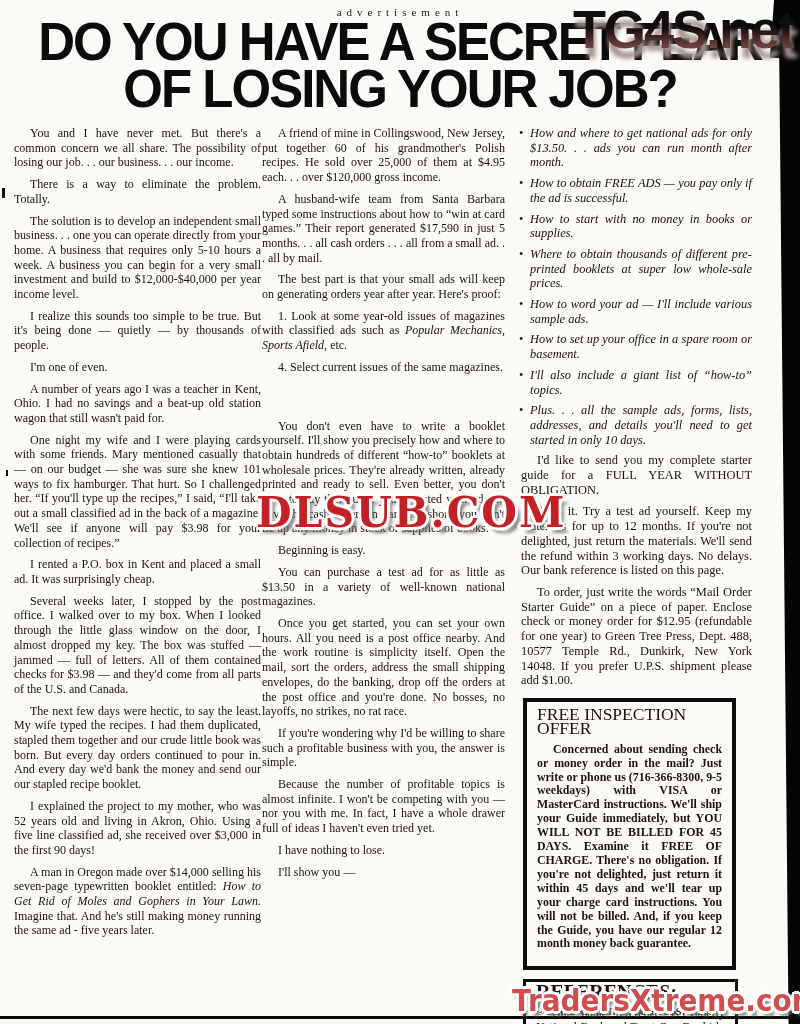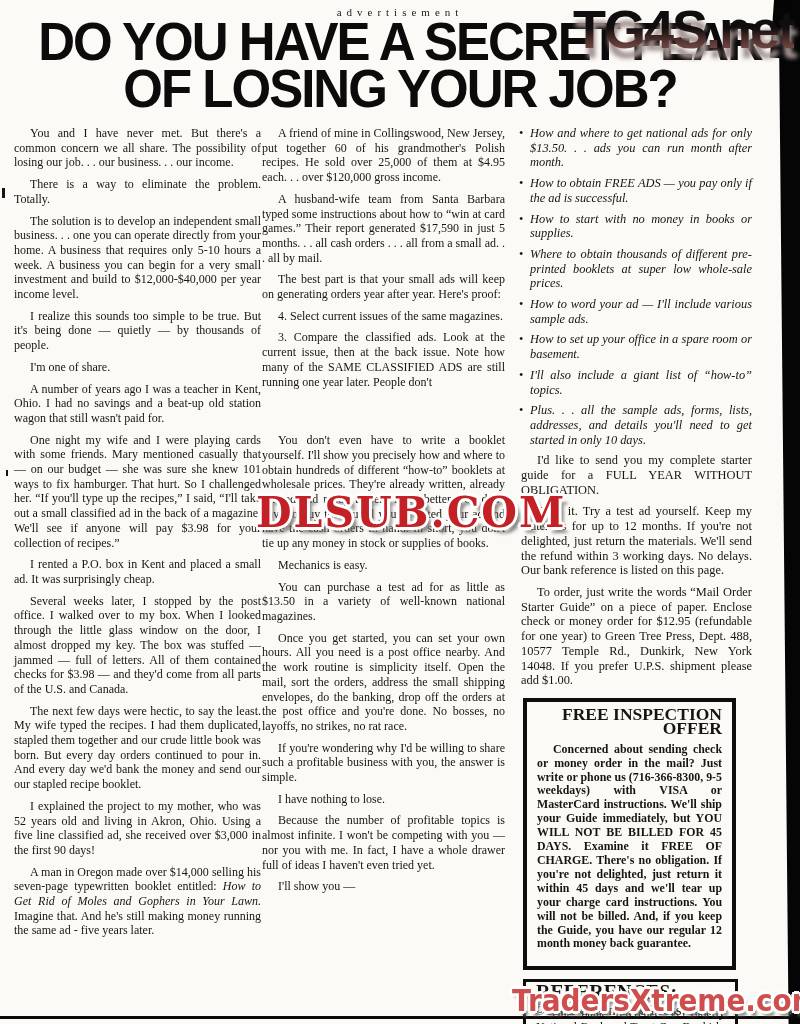--- a/index.html
+++ b/index.html
@@ -31,21 +31,21 @@
     position:relative;text-indent:0;padding-left:9px;margin:0 0 6px 0;
     font-style:italic;
   }
   .bullets .dot{position:absolute;left:-2px;top:0;font-style:normal;}
   
   .offer-box{
     margin:10px 16px 0 2px;border:4px solid #0d0d0d;background:#fbfaf7;
     padding:6px 10px 8px;text-align:justify;font-size:11.9px;line-height:13.9px;
   }
   .offer-title{
-    text-align:right;font-weight:bold;font-size:17.5px;letter-spacing:0px;
+    text-align:left;font-weight:normal;font-size:17.5px;letter-spacing:0px;
     margin:2px 0 5px 0;text-indent:0 !important;
   }
   .offer-body{text-indent:14px;margin:0;font-weight:bold;}
   .refs-box{
     margin:9px 14px 0 2px;border:3px solid #0d0d0d;background:#fbfaf7;
     padding:4px 10px 20px;text-align:justify;font-size:11.9px;line-height:13.9px;
   }
   .refs-title{font-weight:bold;font-size:20px;margin:2px 0 3px;text-indent:0 !important;}
   .refs-body{text-indent:0;margin:0;}
   .copyright{
@@ -110,43 +110,43 @@
   <div class="headline">
     <div>DO YOU HAVE A SECRET FEAR</div>
     <div>OF LOSING YOUR JOB?</div>
   </div>
 
   <div class="col col1">
       <p>You and I have never met. But there's a common concern we all share. The possibility of losing our job. . . our business. . . our income.</p>
       <p>There is a way to eliminate the problem. Totally.</p>
       <p>The solution is to develop an independent small business. . . one you can operate directly from your home. A business that requires only 5-10 hours a week. A business you can begin for a very small investment and build to $12,000-$40,000 per year income level.</p>
       <p>I realize this sounds too simple to be true. But it's being done — quietly — by thousands of people.</p>
-      <p>I'm one of share.</p>
+      <p>I'm one of even.</p>
       <p>A number of years ago I was a teacher in Kent, Ohio. I had no savings and a beat-up old station wagon that still wasn't paid for.</p>
       <p>One night my wife and I were playing cards with some friends. Mary mentioned casually that — on our budget — she was sure she knew 101 ways to fix hamburger. That hurt. So I challenged her. “If you'll type up the recipes,” I said, “I'll take out a small classified ad in the back of a magazine. We'll see if anyone will pay $3.98 for your collection of recipes.”</p>
       <p>I rented a P.O. box in Kent and placed a small ad. It was surprisingly cheap.</p>
       <p>Several weeks later, I stopped by the post office. I walked over to my box. When I looked through the little glass window on the door, I almost dropped my key. The box was stuffed — jammed — full of letters. All of them contained checks for $3.98 — and they'd come from all parts of the U.S. and Canada.</p>
       <p>The next few days were hectic, to say the least. My wife typed the recipes. I had them duplicated, stapled them together and our crude little book was born. But every day orders continued to pour in. And every day we'd bank the money and send our our stapled recipe booklet.</p>
       <p>I explained the project to my mother, who was 52 years old and living in Akron, Ohio. Using a five line classified ad, she received over $3,000 in the first 90 days!</p>
       <p><span>A man in Oregon made over $14,000 selling his seven-page typewritten booklet entitled: </span><span class="it">How to Get Rid of Moles and Gophers in Your Lawn.</span><span> Imagine that. And he's still making money running the same ad - five years later.</span></p>
     </div>
 
   <div class="col col2">
       <p>A friend of mine in Collingswood, New Jersey, put together 60 of his grandmother's Polish recipes. He sold over 25,000 of them at $4.95 each. . . over $120,000 gross income.</p>
       <p>A husband-wife team from Santa Barbara typed some instructions about how to “win at card games.” Their report generated $17,590 in just 5 months. . . all cash orders . . . all from a small ad. . . all by mail.</p>
       <p>The best part is that your small ads will keep on generating orders year after year. Here's proof:</p>
+      <p><span>1. Look at some year-old issues of magazines with classified ads such as </span><span class="it">Popular Mechanics, Sports Afield,</span><span> etc.</span></p>
       <p>4. Select current issues of the same magazines.</p>
-      <p>3. Compare the classified ads. Look at the current issue, then at the back issue. Note how many of the SAME CLASSIFIED ADS are still running one year later. People don't</p>
       <p class="gap"><span>You don't even have to write a booklet yourself. I'll show you precisely how and where to obtain hundreds of different “how-to” booklets at wholesale prices. They're already written, already printed and ready to sell. Even better, you don't have to buy them until you've tested your ad and have the cash orders in hand. In short, you don't tie up any money in stock or supplies of books.</span></p>
-      <p>Mechanics is easy.</p>
+      <p>Beginning is easy.</p>
       <p>You can purchase a test ad for as little as $13.50 in a variety of well-known national magazines.</p>
       <p>Once you get started, you can set your own hours. All you need is a post office nearby. And the work routine is simplicity itself. Open the mail, sort the orders, address the small shipping envelopes, do the banking, drop off the orders at the post office and you're done. No bosses, no layoffs, no strikes, no rat race.</p>
       <p>If you're wondering why I'd be willing to share such a profitable business with you, the answer is simple.</p>
+      <p>Because the number of profitable topics is almost infinite. I won't be competing with you — nor you with me. In fact, I have a whole drawer full of ideas I haven't even tried yet.</p>
       <p>I have nothing to lose.</p>
-      <p>Because the number of profitable topics is almost infinite. I won't be competing with you — nor you with me. In fact, I have a whole drawer full of ideas I haven't even tried yet.</p>
       <p>I'll show you —</p>
     </div>
 
   <div class="col col3">
     <div class="bullets">
         <p class="bullet"><span class="dot">•</span><span>How and where to get national ads for only $13.50. . . ads you can run month after month.</span></p>
         <p class="bullet"><span class="dot">•</span><span>How to obtain FREE ADS — you pay only if the ad is successful.</span></p>
         <p class="bullet"><span class="dot">•</span><span>How to start with no money in books or supplies.</span></p>
         <p class="bullet"><span class="dot">•</span><span>Where to obtain thousands of different pre-printed booklets at super low whole-sale prices.</span></p>
         <p class="bullet"><span class="dot">•</span><span>How to word your ad — I'll include various sample ads.</span></p>

